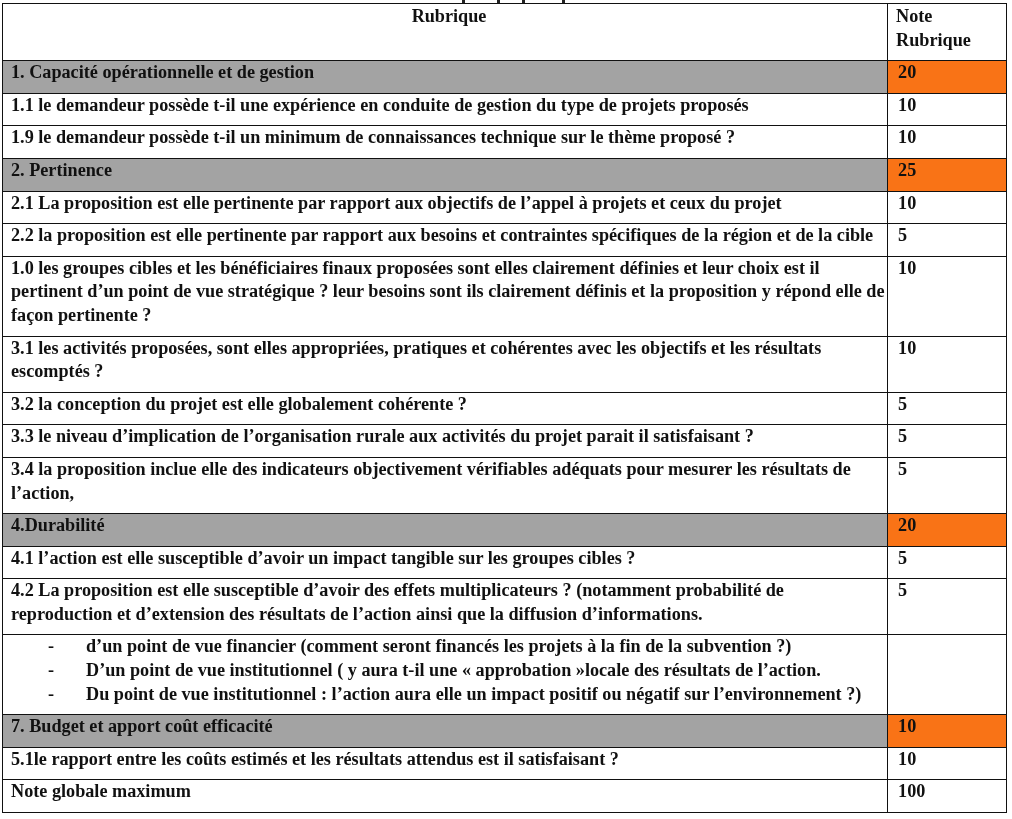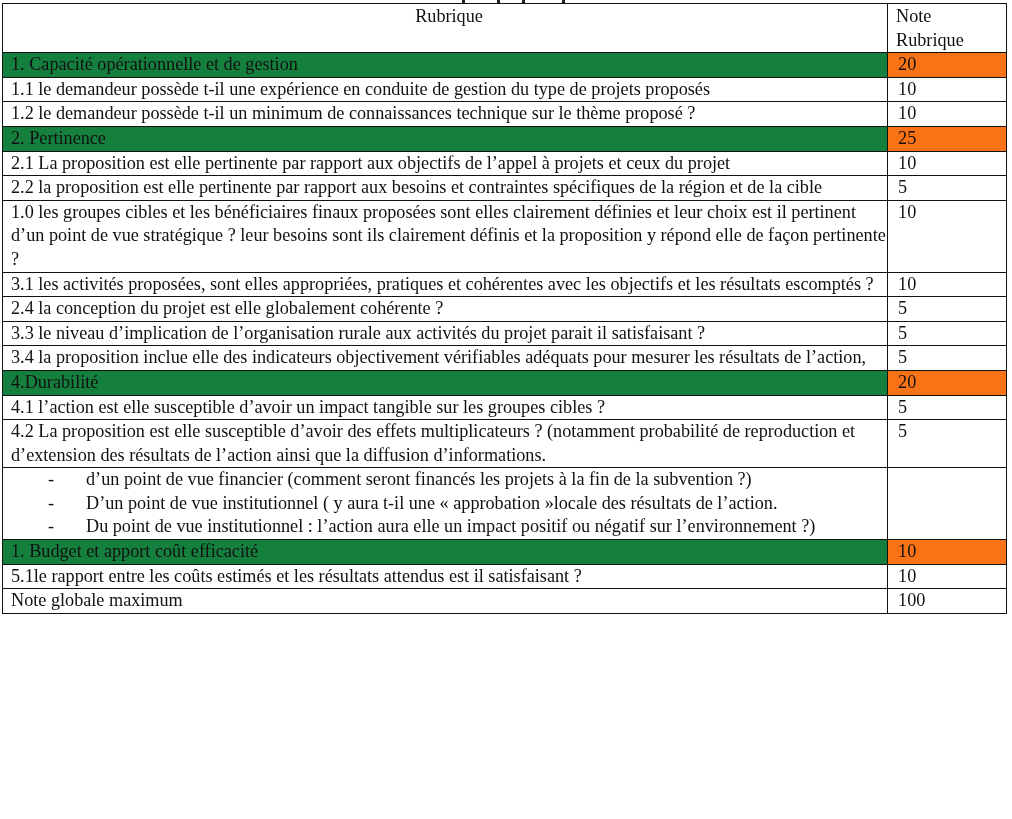--- a/index.html
+++ b/index.html
@@ -17,30 +17,30 @@
     }
     table.rubric {
       position: absolute; left: 2px; top: 3px;
       width: 1005px;
       border-collapse: collapse;
       font-size: 18.2px;
       line-height: 23.6px;
     }
     table.rubric td, table.rubric th {
       border: 1.5px solid #111;
-      padding: 0 0 0 8px;
+      padding: 0 0 8px 8px;
       vertical-align: top;
       text-align: left;
-      font-weight: normal;
+      font-weight: bold;
     }
     table.rubric col.c1 { width: 886px; }
     table.rubric col.c2 { width: 119px; }
     th.h-rubrique { text-align: center !important; vertical-align: top; padding-top: 1px !important; }
     th.h-note { padding-top: 1px !important; }
-    tr.section td.label-cell { background: #15803d; }
+    tr.section td.label-cell { background: #a3a3a3; }
     tr.section td.value-cell { background: #f97316; }
     td.value-cell { padding-left: 10px !important; }
     ul.subpoints { list-style: none; margin: 0; padding: 0 0 0 0; }
     ul.subpoints li { position: relative; padding-left: 75px; }
     ul.subpoints li .dash {
       position: absolute; left: 37px; top: 0;
     }
   </style>
 </head>
 <body>
@@ -69,21 +69,21 @@
   <tbody id="rows">
       <tr class="section">
         <td class="label-cell">1. Capacité opérationnelle et de gestion</td>
         <td class="value-cell">20</td>
       </tr>
       <tr class="item">
         <td class="label-cell">1.1 le demandeur possède t-il une expérience en conduite de gestion du type de projets proposés</td>
         <td class="value-cell">10</td>
       </tr>
       <tr class="item">
-        <td class="label-cell">1.2 le demandeur possède t-il un minimum de connaissances technique sur le thème proposé ?</td>
+        <td class="label-cell">1.9 le demandeur possède t-il un minimum de connaissances technique sur le thème proposé ?</td>
         <td class="value-cell">10</td>
       </tr>
       <tr class="section">
         <td class="label-cell">2. Pertinence</td>
         <td class="value-cell">25</td>
       </tr>
       <tr class="item">
         <td class="label-cell">2.1 La proposition est elle pertinente par rapport aux objectifs de l’appel à projets et ceux du projet</td>
         <td class="value-cell">10</td>
       </tr>
@@ -93,21 +93,21 @@
       </tr>
       <tr class="item">
         <td class="label-cell">1.0 les groupes cibles et les bénéficiaires finaux proposées sont elles clairement définies et leur choix est il pertinent d’un point de vue stratégique ? leur besoins sont ils clairement définis et la proposition y  répond elle de façon pertinente ?</td>
         <td class="value-cell">10</td>
       </tr>
       <tr class="item">
         <td class="label-cell">3.1 les activités proposées, sont elles appropriées, pratiques et cohérentes avec les objectifs et les résultats escomptés ?</td>
         <td class="value-cell">10</td>
       </tr>
       <tr class="item">
-        <td class="label-cell">2.4 la conception du projet est elle globalement cohérente ?</td>
+        <td class="label-cell">3.2 la conception du projet est elle globalement cohérente ?</td>
         <td class="value-cell">5</td>
       </tr>
       <tr class="item">
         <td class="label-cell">3.3 le niveau d’implication de l’organisation rurale aux activités du projet parait il satisfaisant ?</td>
         <td class="value-cell">5</td>
       </tr>
       <tr class="item">
         <td class="label-cell">3.4 la proposition inclue elle des indicateurs objectivement vérifiables adéquats pour mesurer les résultats de l’action,</td>
         <td class="value-cell">5</td>
       </tr>
@@ -127,21 +127,21 @@
         <td class="label-cell">
           <ul class="subpoints">
             <li><span class="dash">-</span><span>d’un point de vue financier (comment seront financés les projets à la fin de la subvention ?)</span></li>
             <li><span class="dash">-</span><span>D’un point de vue institutionnel ( y aura t-il une « approbation »locale des  résultats de l’action.</span></li>
             <li><span class="dash">-</span><span>Du point de  vue institutionnel : l’action aura elle un impact positif ou négatif sur l’environnement ?)</span></li>
           </ul>
         </td>
         <td class="value-cell"></td>
       </tr>
       <tr class="section">
-        <td class="label-cell">1. Budget et apport coût efficacité</td>
+        <td class="label-cell">7. Budget et apport coût efficacité</td>
         <td class="value-cell">10</td>
       </tr>
       <tr class="item">
         <td class="label-cell">5.1le rapport entre les coûts estimés et les résultats attendus est il satisfaisant ?</td>
         <td class="value-cell">10</td>
       </tr>
       <tr class="total">
         <td class="label-cell">Note globale maximum</td>
         <td class="value-cell">100</td>
       </tr>

